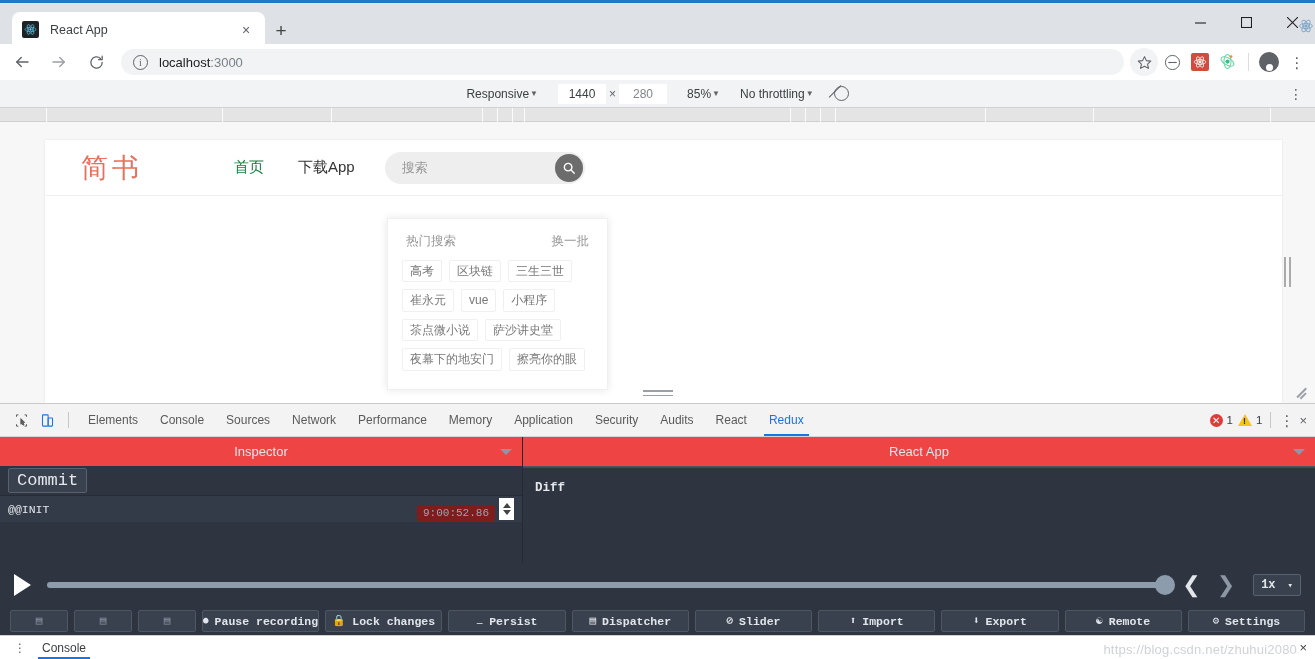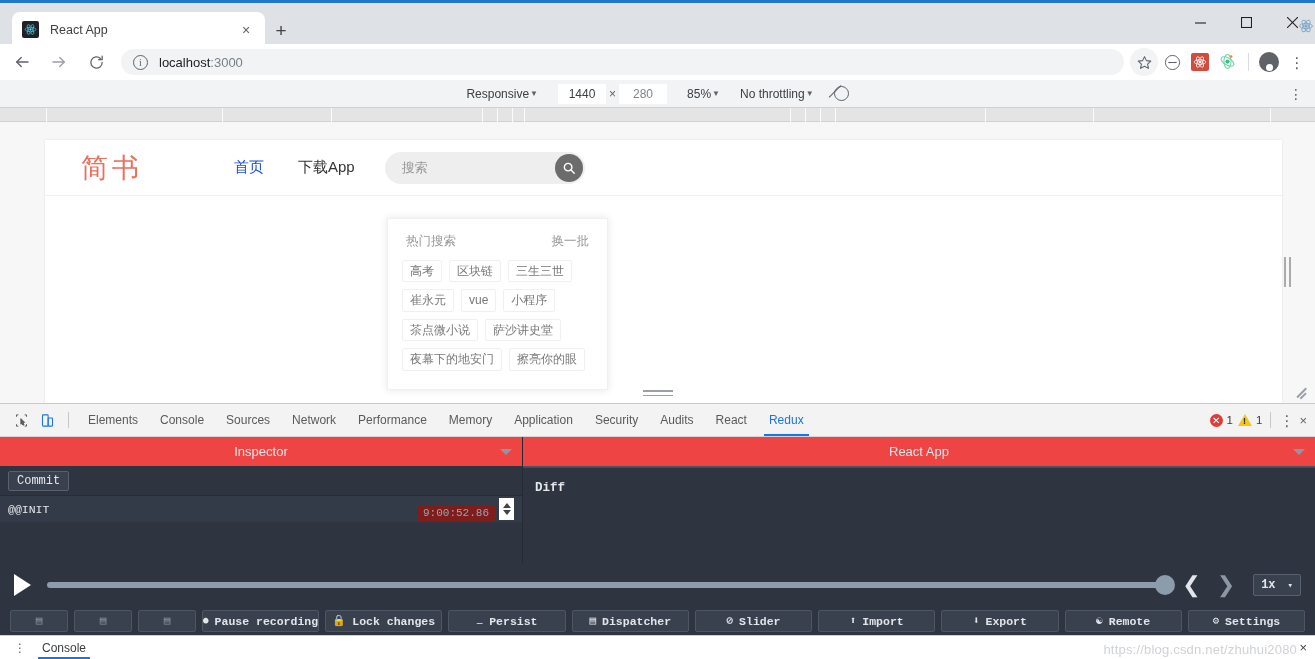--- a/index.html
+++ b/index.html
@@ -123,21 +123,21 @@
   }
   .site-header {
     position: relative; height: 56px; border-bottom: 1px solid #f0f0f0;
     display: flex; align-items: center;
   }
   .logo {
     margin-left: 36px; font-size: 27px; color: #ea6f5a; letter-spacing: 4px;
     font-family: "DejaVu Sans", sans-serif; font-weight: 400;
   }
   .nav-link { font-size: 15px; color: #333; margin-left: 34px; }
-  .nav-link.active { color: #1d4ed8; margin-left: 91px; }
+  .nav-link.active { color: #15803d; margin-left: 91px; }
   .searchbox {
     margin-left: 30px; width: 200px; height: 32px; background: #eee;
     border-radius: 16px; display: flex; align-items: center; position: relative;
   }
   .searchbox input {
     border: 0; background: transparent; outline: none; flex: 1;
     font-size: 13px; color: #333; padding: 0 34px 0 17px;
     font-family: "Liberation Sans", sans-serif;
   }
   .searchbox input::placeholder { color: #969696; }
@@ -246,21 +246,21 @@
   }
   .rdx-filterrow {
     height: 30px; display: flex; align-items: center; padding: 0 8px;
     background: #2e3541; border-bottom: 1px solid #262d38;
   }
   .rdx-filter {
     flex: 1; font-family: "Liberation Mono", "DejaVu Sans Mono", monospace;
     font-size: 12px; color: #8992a0; background: transparent; border: 0; outline: none;
   }
   .rdx-commit {
-    font-family: "Liberation Mono", monospace; font-size: 12px; color: #e6e8ec;
+    font-family: "Liberation Mono", monospace; font-size: 17px; color: #e6e8ec;
     background: #39414f; border: 1px solid #59616e; padding: 2px 8px; border-radius: 2px;
   }
   .rdx-actionrow {
     height: 26px; display: flex; align-items: center; padding: 0 8px;
     background: #333b48; position: relative;
   }
   .rdx-action {
     font-family: "Liberation Mono", monospace; font-size: 11.5px; color: #e6e8ec;
   }
   .rdx-time {

